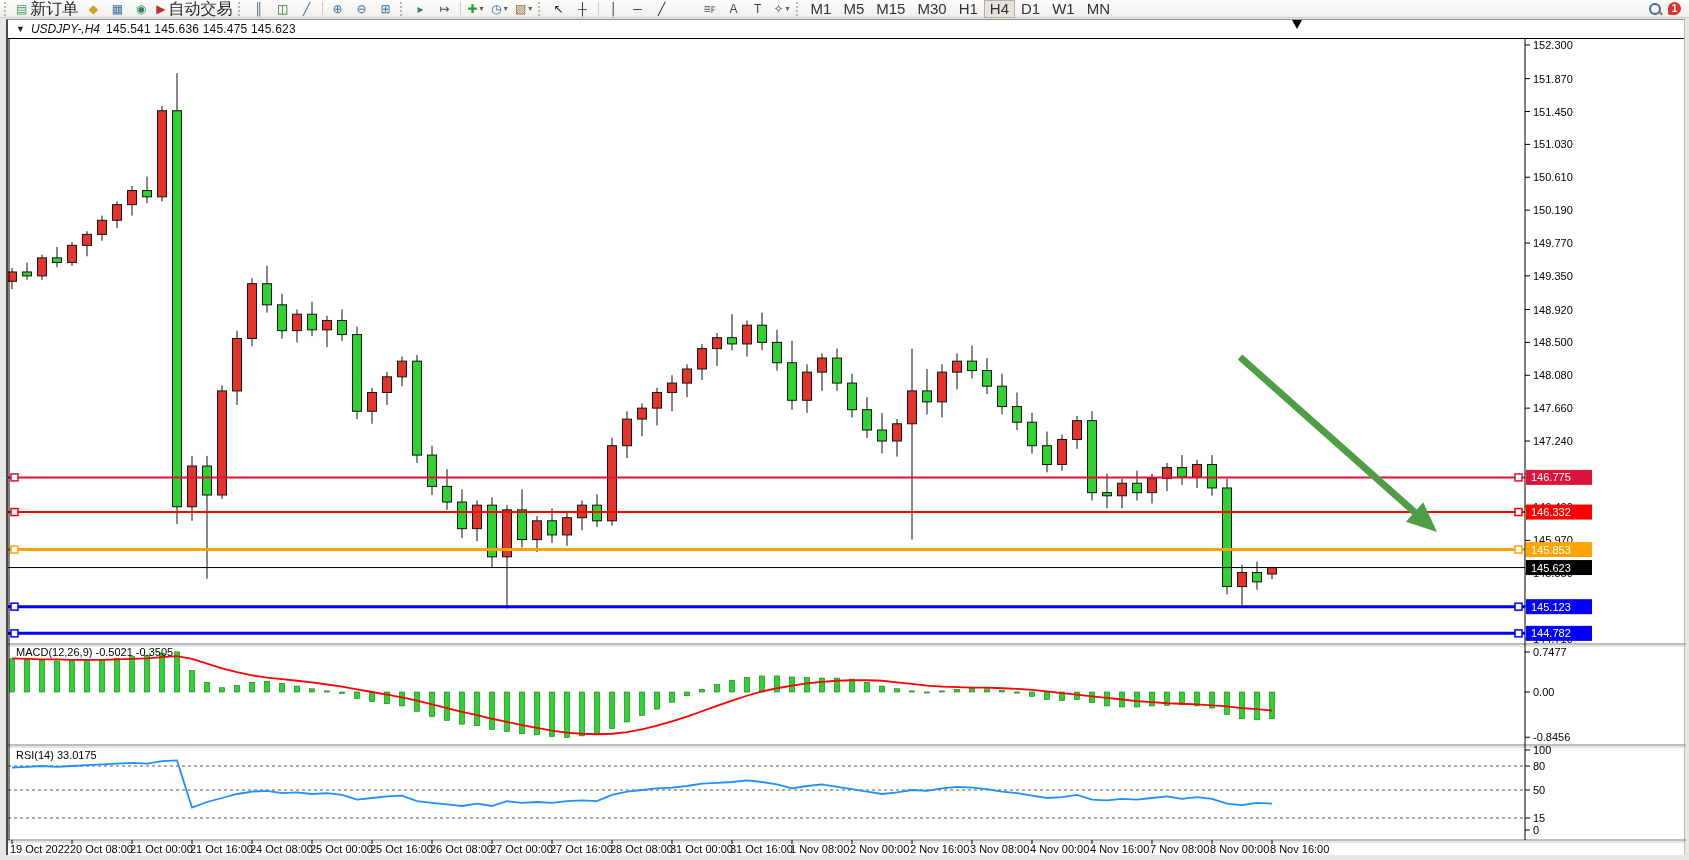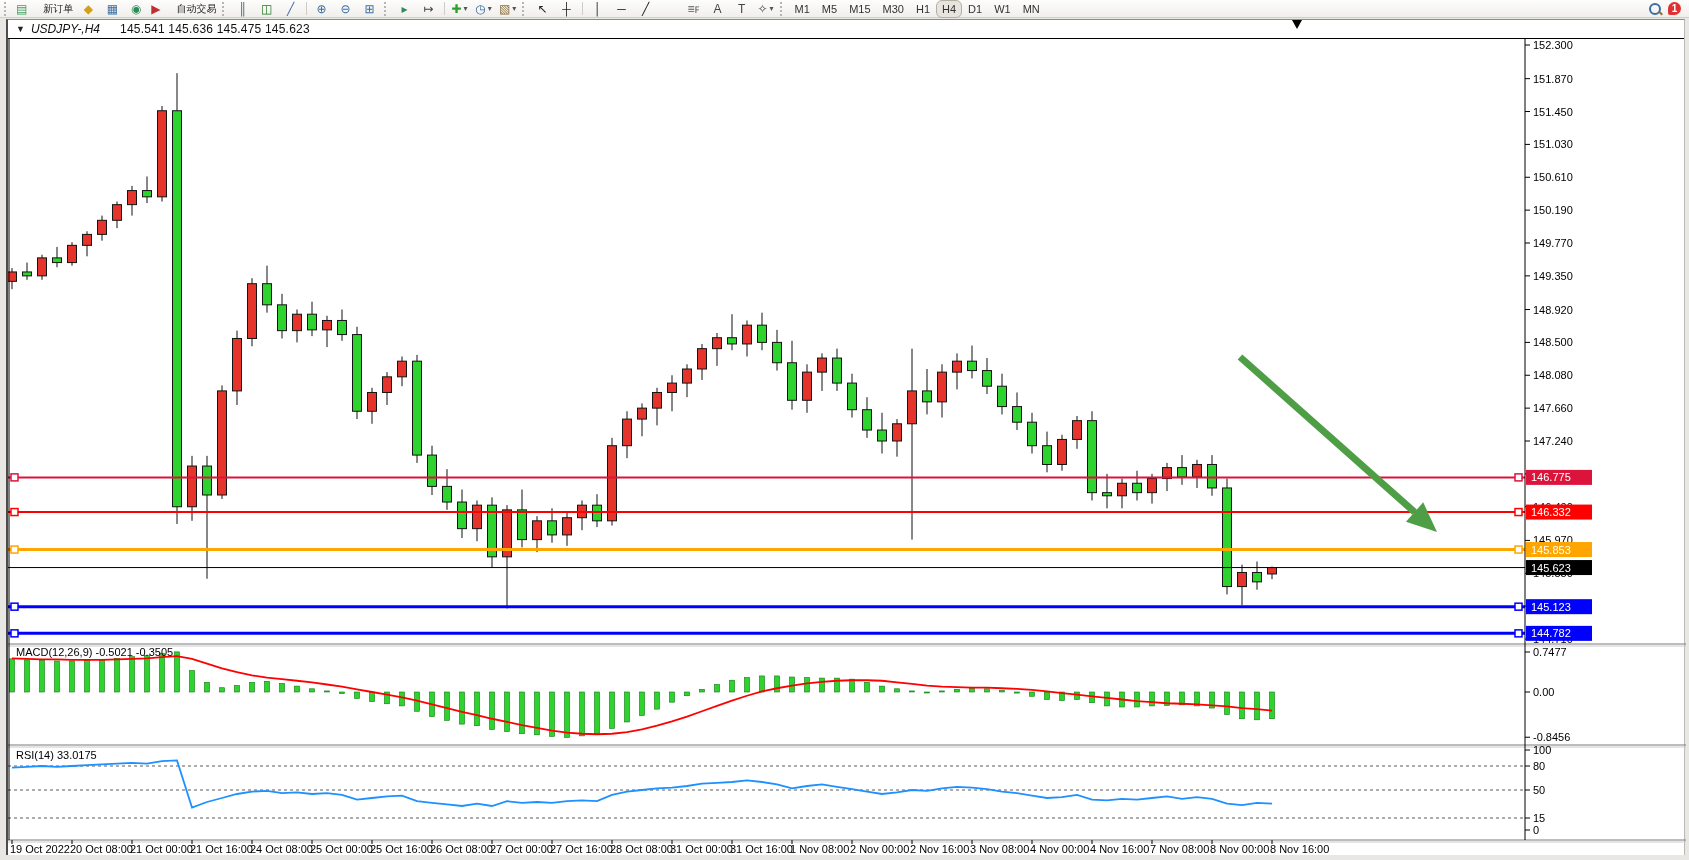--- a/index.html
+++ b/index.html
@@ -6,40 +6,40 @@
   body{width:1689px;height:860px;overflow:hidden;background:#e9e7e3;
        font-family:"Liberation Sans",sans-serif;-webkit-font-smoothing:antialiased;}
   #app{position:relative;width:1689px;height:860px;}
   
   #toolbar{position:absolute;left:0;top:0;width:1689px;height:18px;
     background:linear-gradient(#fdfdfc,#f1efec);border-bottom:1px solid #d2cfc8;
     display:flex;align-items:center;padding-left:2px;box-sizing:border-box;}
   .tbtn{height:16px;min-width:18px;display:flex;align-items:center;justify-content:center;
     font-size:12px;line-height:16px;padding:0 2px;border:1px solid transparent;border-radius:2px;cursor:default;}
   .tbtn .glyph{font-size:12px;}
-  .tbtn .lbl{font-size:10px;color:#222;margin-left:16px;}
+  .tbtn .lbl{font-size:16px;color:#222;margin-left:3px;}
   .tbtn .dd{font-size:8px;color:#555;margin-left:2px;}
-  .tf{font-size:11px;color:#333;padding:0 5px;height:16px;display:flex;align-items:center;border:1px solid transparent;}
-  .tf.active{background:#e7e4de;border:1px solid #b3afa6;border-radius:6px;}
+  .tf{font-size:15px;color:#333;padding:0 5px;height:16px;display:flex;align-items:center;border:1px solid transparent;}
+  .tf.active{background:#e7e4de;border:1px solid #b3afa6;border-radius:0;}
   .grip{width:5px;height:14px;margin:0 2px;border-left:2px dotted #b9b6b0;}
   .vsep{width:1px;height:13px;background:#cfccc5;margin:0 3px;}
   .spacer{flex:1;}
   .search-ico{position:relative;width:14px;height:14px;margin-right:6px;}
   .search-ico i{position:absolute;left:1px;top:1px;width:8px;height:8px;border:2px solid #3a6ea5;border-radius:50%;}
   .search-ico b{position:absolute;left:10px;top:10px;width:5px;height:2px;background:#8a6d3b;transform:rotate(45deg);}
   .notif{min-width:13px;height:13px;border-radius:50% 50% 50% 2px;background:#e03131;color:#fff;
     font-size:10px;font-weight:bold;display:flex;align-items:center;justify-content:center;margin-right:8px;}
   
   #chartwin{position:absolute;left:6px;top:19px;width:1679px;height:836px;background:#fff;
     border-left:2px solid #4c4c4c;border-top:1px solid #8c8c8c;border-right:1px solid #bdbab4;box-sizing:border-box;}
   #chead{position:absolute;left:0;top:0;width:100%;height:19px;border-bottom:1px solid #000;
     display:flex;align-items:center;font-size:12px;color:#111;box-sizing:border-box;}
   #chead .caret{font-size:9px;margin:0 6px 0 8px;color:#222;}
   #chead .sym{font-weight:bold;font-weight:normal;font-style:italic;}
-  #chead .ohlc{margin-left:20px;letter-spacing:.2px;}
+  #chead .ohlc{margin-left:6px;letter-spacing:.2px;}
   #shiftmark{position:absolute;left:1284px;top:0px;width:0;height:0;
     border-left:5px solid transparent;border-right:5px solid transparent;border-top:9px solid #000;}
   #plot{position:absolute;left:0;top:19px;}
   text{font-family:"Liberation Sans",sans-serif;}
 </style>
 </head>
 <body>
 
 <div id="app">
 

